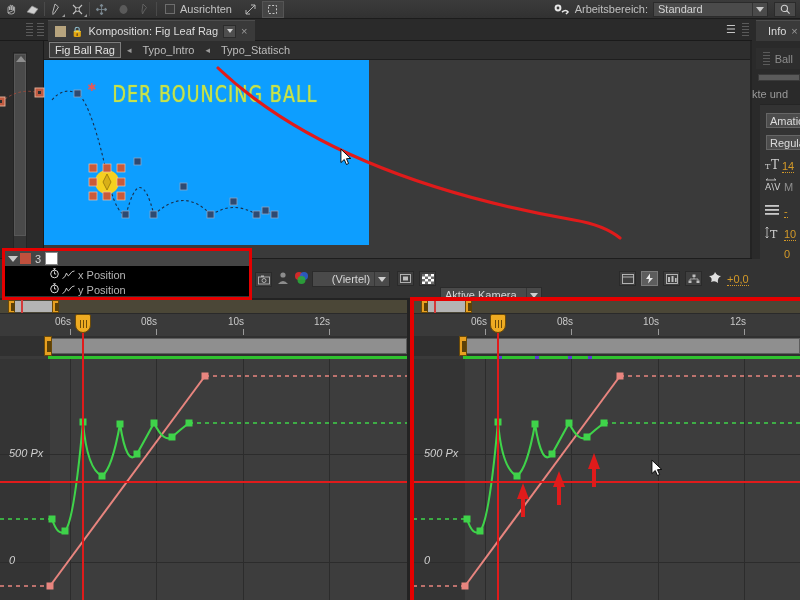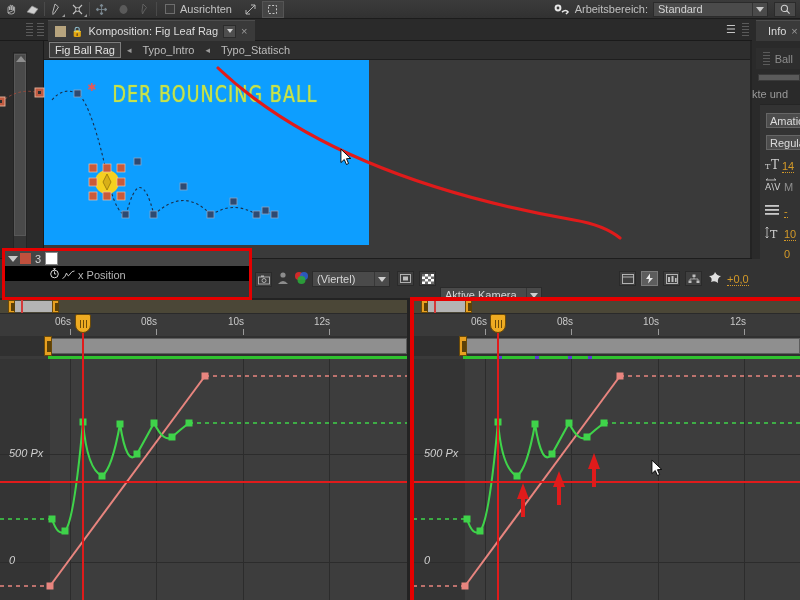--- a/index.html
+++ b/index.html
@@ -340,21 +340,21 @@
         <path d="M1 13 Q6 7 11 13 Z" fill="#8d8d8d"></path>
       </svg>
   </div>
   <div class="abs" style="left:294px;top:12px;">
     <svg width="15" height="14" viewBox="0 0 15 14">
         <circle cx="5" cy="5" r="4" fill="#cf2a2a"></circle>
         <circle cx="10" cy="5" r="4" fill="#2a5fcf" opacity="0.88"></circle>
         <circle cx="7.5" cy="9" r="4" fill="#2aaa3a" opacity="0.88"></circle>
       </svg>
   </div>
-  <div class="abs dd" style="left:312px;top:12px;width:78px;">
+  <div class="abs dd" style="left:312px;top:12px;width:78px;justify-content:center;">
     <span>(Viertel)</span>
     <span class="divider"></span>
       <span class="arrow"></span>
   </div>
   <div class="abs mini-btn" style="left:397px;top:12px;">
     <svg width="11" height="9" viewBox="0 0 11 9">
         <rect x="0.5" y="0.5" width="10" height="8" fill="none" stroke="#bdbdbd" stroke-width="0.9"></rect>
         <rect x="3" y="2.5" width="5" height="4" fill="#bdbdbd"></rect>
       </svg>
   </div>
@@ -434,20 +434,35 @@
           <circle cx="5.5" cy="6" r="3.8" fill="none" stroke="#dcdcdc" stroke-width="1"></circle>
           <path d="M5.5 3.4 V6 H7.2 M4.2 0.8 H6.8 M5.5 0.8 V2.2" stroke="#dcdcdc" stroke-width="0.9" fill="none"></path>
         </svg>
     </span>
     <span class="graph-ico">
       <svg width="13" height="9" viewBox="0 0 13 9">
           <path d="M0.5 8.5 Q3 8 4.5 3 Q6 8 8 4 Q10 0.8 12.5 1" fill="none" stroke="#c4c4c4" stroke-width="1"></path>
         </svg>
     </span>
     <span class="prop-name">x Position</span>
+  </div>
+  <div class="lrow prop">
+    <span style="width:42px"></span>
+    <span class="stopwatch">
+      <svg width="11" height="11" viewBox="0 0 11 11">
+          <circle cx="5.5" cy="6" r="3.8" fill="none" stroke="#dcdcdc" stroke-width="1"></circle>
+          <path d="M5.5 3.4 V6 H7.2 M4.2 0.8 H6.8 M5.5 0.8 V2.2" stroke="#dcdcdc" stroke-width="0.9" fill="none"></path>
+        </svg>
+    </span>
+    <span class="graph-ico">
+      <svg width="13" height="9" viewBox="0 0 13 9">
+          <path d="M0.5 8.5 Q3 8 4.5 3 Q6 8 8 4 Q10 0.8 12.5 1" fill="none" stroke="#c4c4c4" stroke-width="1"></path>
+        </svg>
+    </span>
+    <span class="prop-name">y Position</span>
   </div>
 </div>
 
 <div class="abs" style="left:752px;top:19px;width:48px;height:240px;background:#2a2a2a;"></div>
 <div class="abs ptab active" style="left:756px;top:20px;width:44px;">
   <span class="grip"></span>
   <span>Info</span>
   <span class="tab-close">×</span>
 </div>
 <div class="abs ptab inactive" style="left:756px;top:48px;width:44px;">

